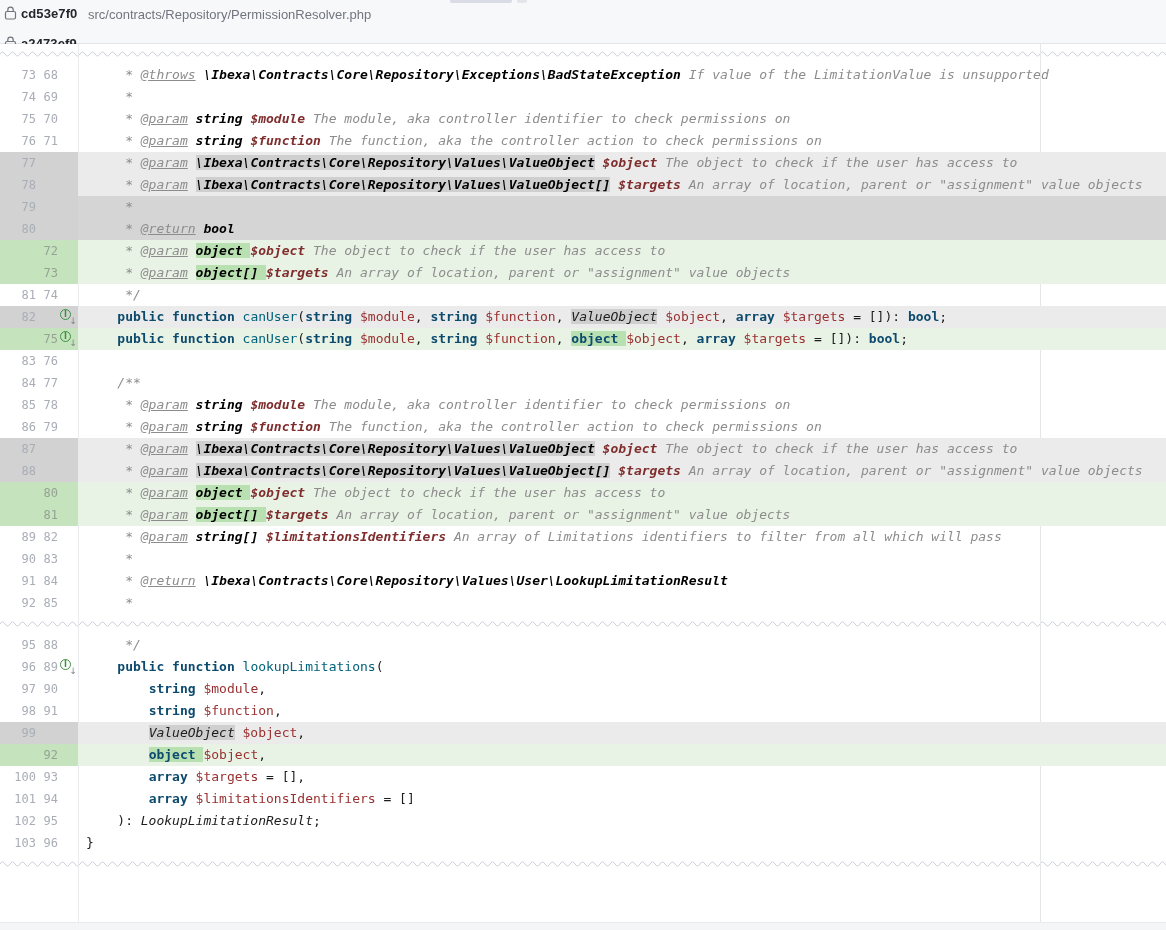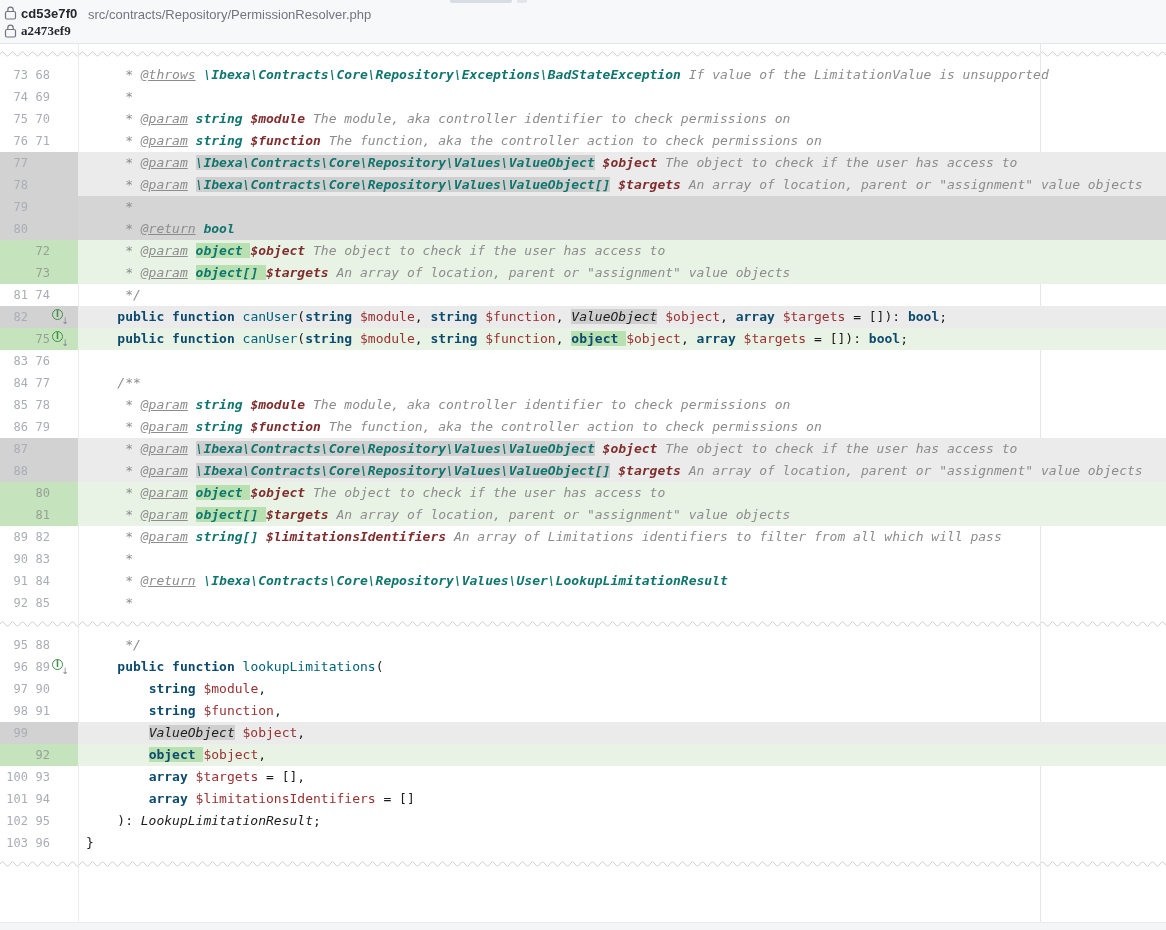--- a/index.html
+++ b/index.html
@@ -10,41 +10,41 @@
     font-family:"Liberation Sans", sans-serif;
   }
 
   
   .header {
     position:relative; height:44px; background:#f7f8fa;
     border-bottom:1px solid #e3e5e9;
   }
   .header-row { position:absolute; left:4px; height:18px; display:flex; align-items:center;text-align:center; }
   .header-row.r1 { top:4px; }
-  .header-row.r2 { top:22px;font-family:Liberation Serif, serif; }
+  .header-row.r2 { top:34px; }
   .lock { width:13px; height:14px; margin-right:4px; flex:none; }
   .commit-hash { font-size:13px; font-weight:600; color:#23272d; letter-spacing:.1px; }
   .file-path { position:absolute; left:88px; top:7px; font-size:13px; color:#70757e; }
   .remnant { position:absolute; top:0; height:3px; background:#d9dce4; border-radius:0 0 2px 2px; }
   .remnant.a { left:450px; width:62px; }
   .remnant.b { left:517px; width:10px; background:#e3e5ea; }
 
   
   .panel { position:relative; height:886px; background:#ffffff; }
   .vline { position:absolute; top:0; width:1px; z-index:0; }
   .vline.gutter-sep { left:78px; height:878px; background:#ebecf0; }
   .vline.guide { left:1040px; height:878px; background:#e4e6ea; }
 
   .row { height:22px; display:flex; white-space:nowrap; }
   .row.del, .row.delfull, .row.add { position:relative; z-index:1; }
   .row.del     { background:#ebebeb; }
   .row.delfull { background:#d5d5d5; }
   .row.add     { background:#e9f3e5; }
 
-  .gutter { width:78px; flex:none; padding-left:4px; height:22px; }
+  .gutter { width:78px; flex:none; padding-left:12px; height:22px; }
   .row.del .gutter, .row.delfull .gutter { background:#d2d2d2; }
   .row.add .gutter { background:#c5e3bd; }
   .num { display:inline-block; text-align:right; vertical-align:top;
          font:12px/22px "DejaVu Sans Mono", monospace; color:#a9adb6; }
   .num.old { width:24px; }
   .num.new { width:18px; margin-left:4px; }
   .row.add .num { color:#96a294; }
 
   .impl { position:relative; display:inline-block; width:15px; height:15px;
           margin-left:2px; vertical-align:-3px; }
@@ -53,21 +53,21 @@
             font:bold 8px/10px "DejaVu Sans", sans-serif; text-align:center; }
   .impl-arr { position:absolute; right:-2px; bottom:-3px; color:#80848d;
               font:9px/9px "DejaVu Sans", sans-serif; }
 
   pre.code { margin:0; padding:0 0 0 8px; flex:1;
              font:13px/22px "DejaVu Sans Mono", monospace; color:#1c1c1c; }
 
   
   .doc  { color:#8c8c8c; font-style:italic; }
   .tag  { color:#8c8c8c; font-style:italic; text-decoration:underline; }
-  .type { color:#0f766e; font-weight:bold; font-style:italic;margin-top:12px; }
+  .type { color:#000000; font-weight:bold; font-style:italic;margin-top:12px; }
   .dvar { color:#7f2d2d; font-weight:bold; font-style:italic; }
   .kw   { color:#0c4a6e;font-weight:bold; }
   .fn   { color:#00627a; }
   .var  { color:#9a3030; }
   .cls  { color:#1c1c1c;font-style:italic; }
   .pln  { color:#1c1c1c; }
   .row.del .hl, .row.delfull .hl { background:#cfcfcf; }
   .row.add .hl { background:#b9e0b1; }
 
   .wavy-row { height:20px; display:flex; align-items:center; overflow:hidden; }

